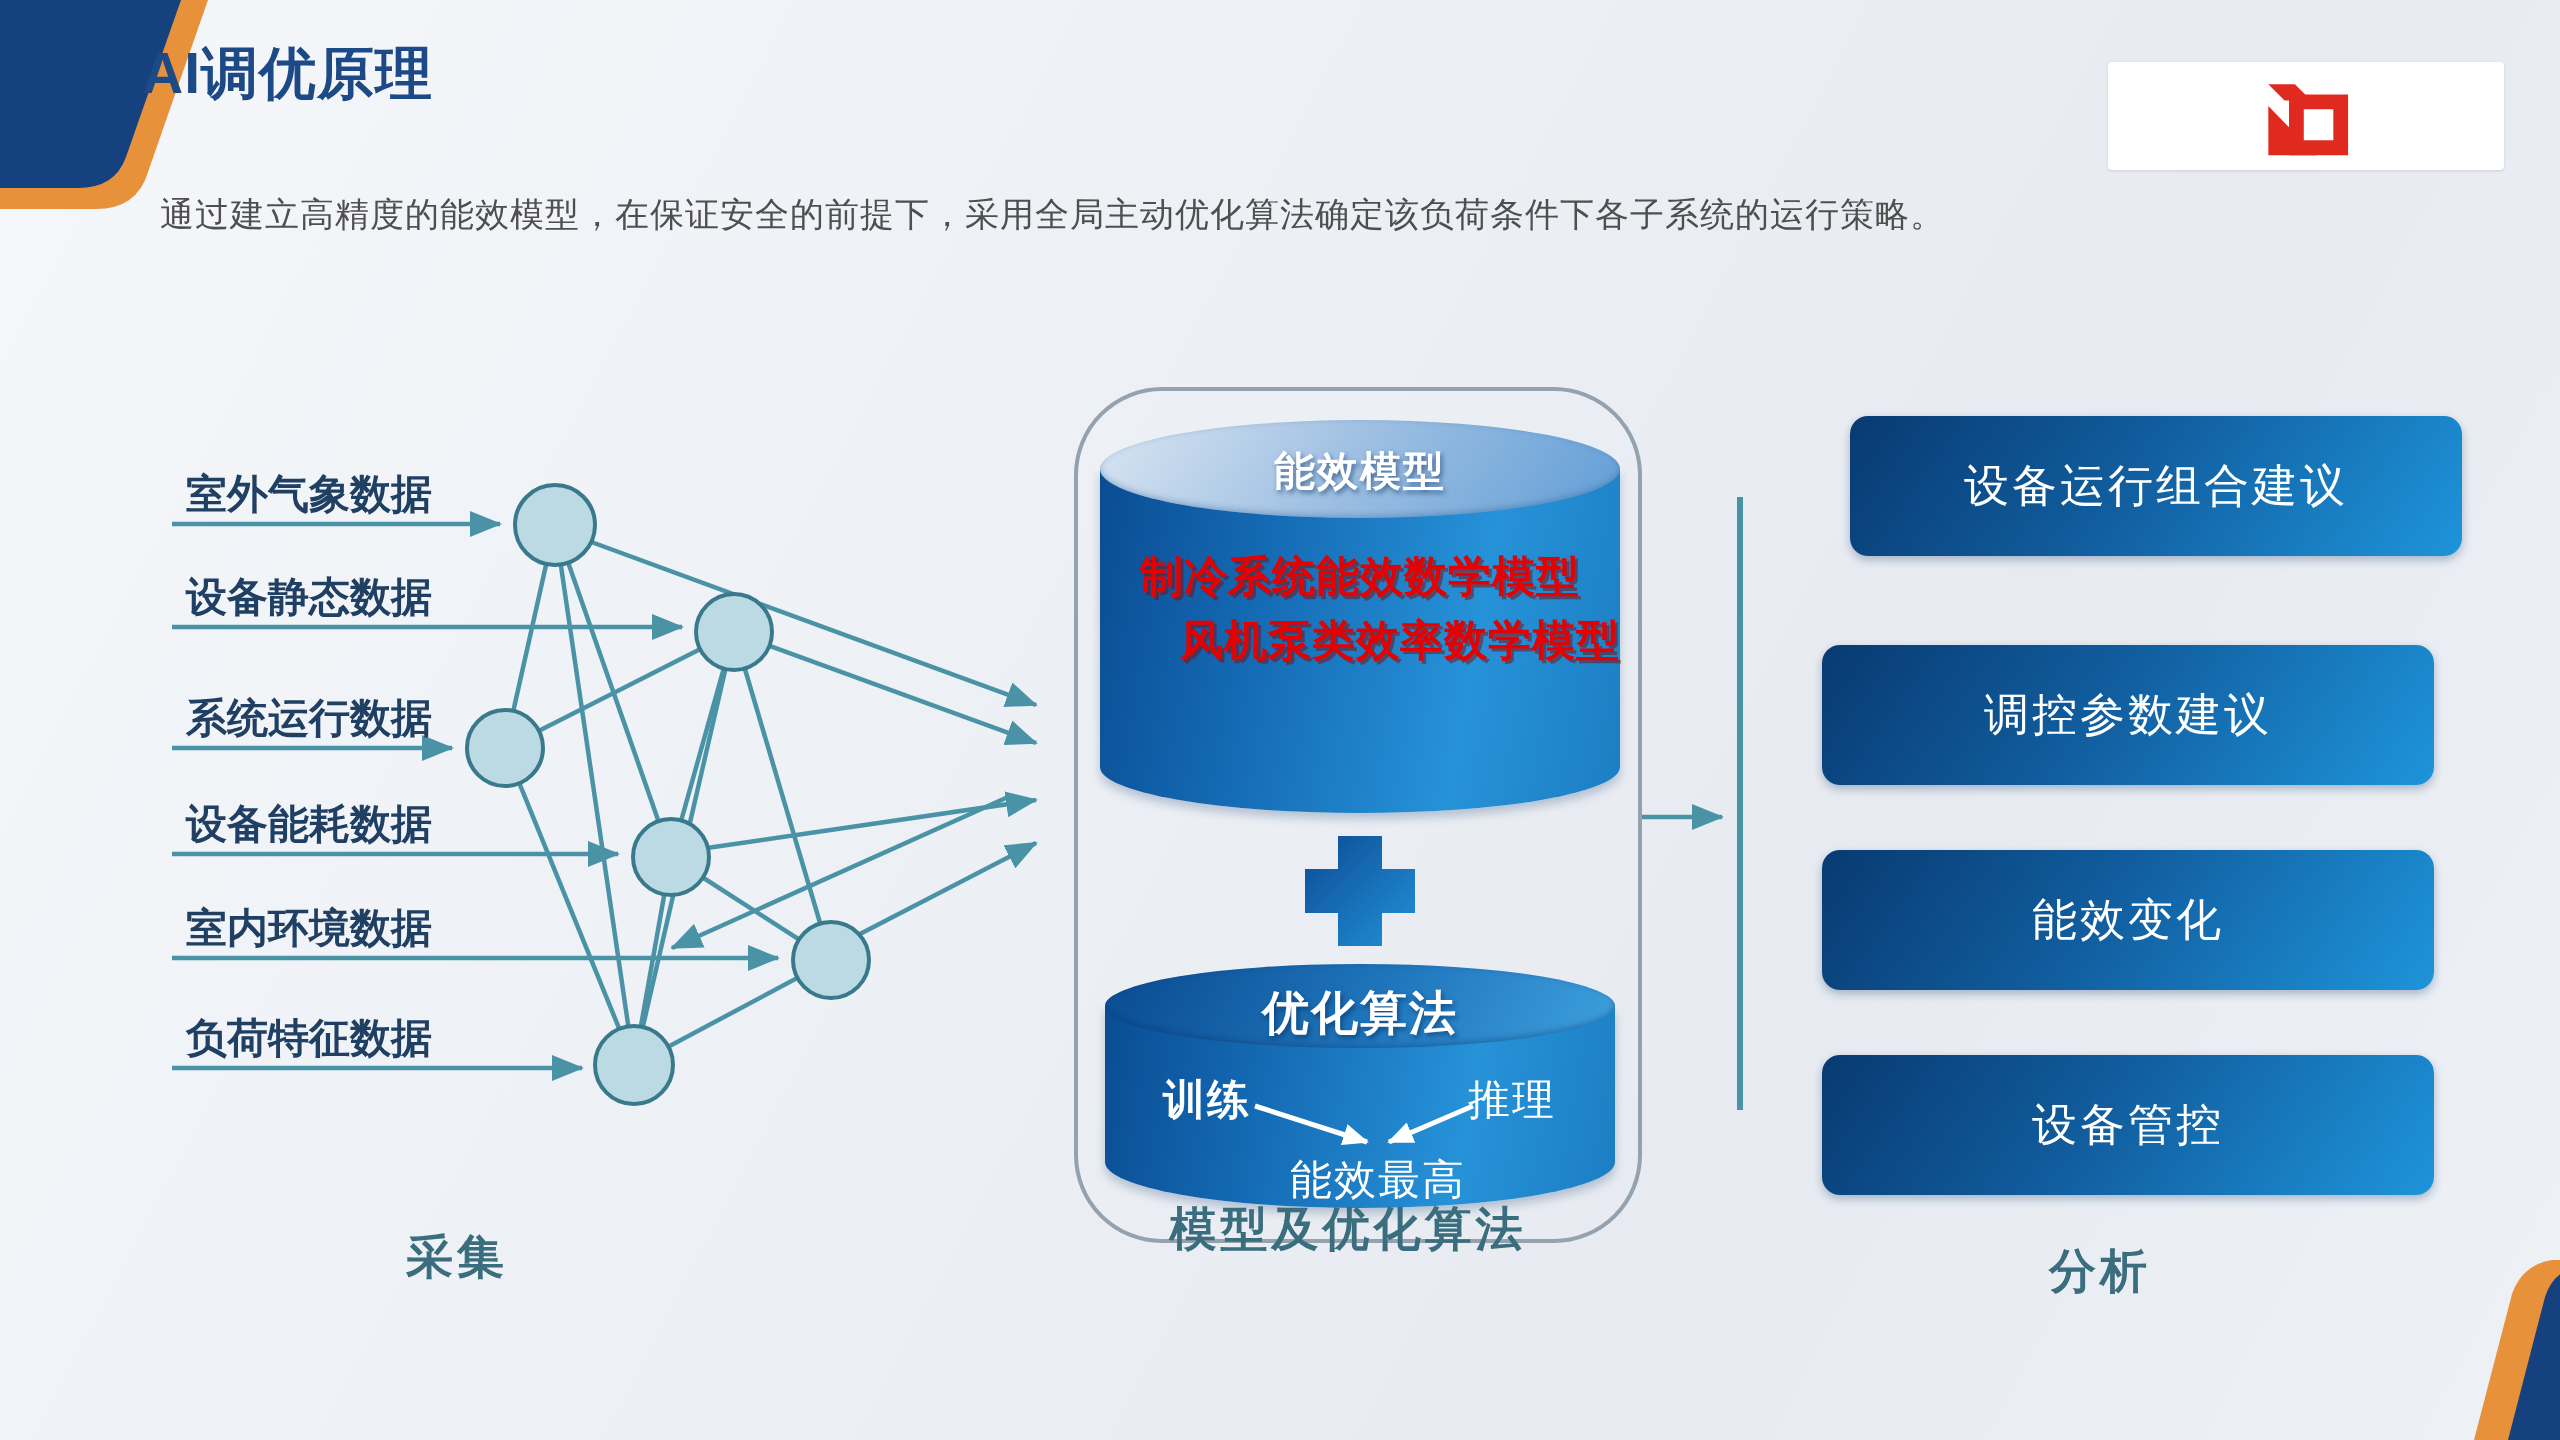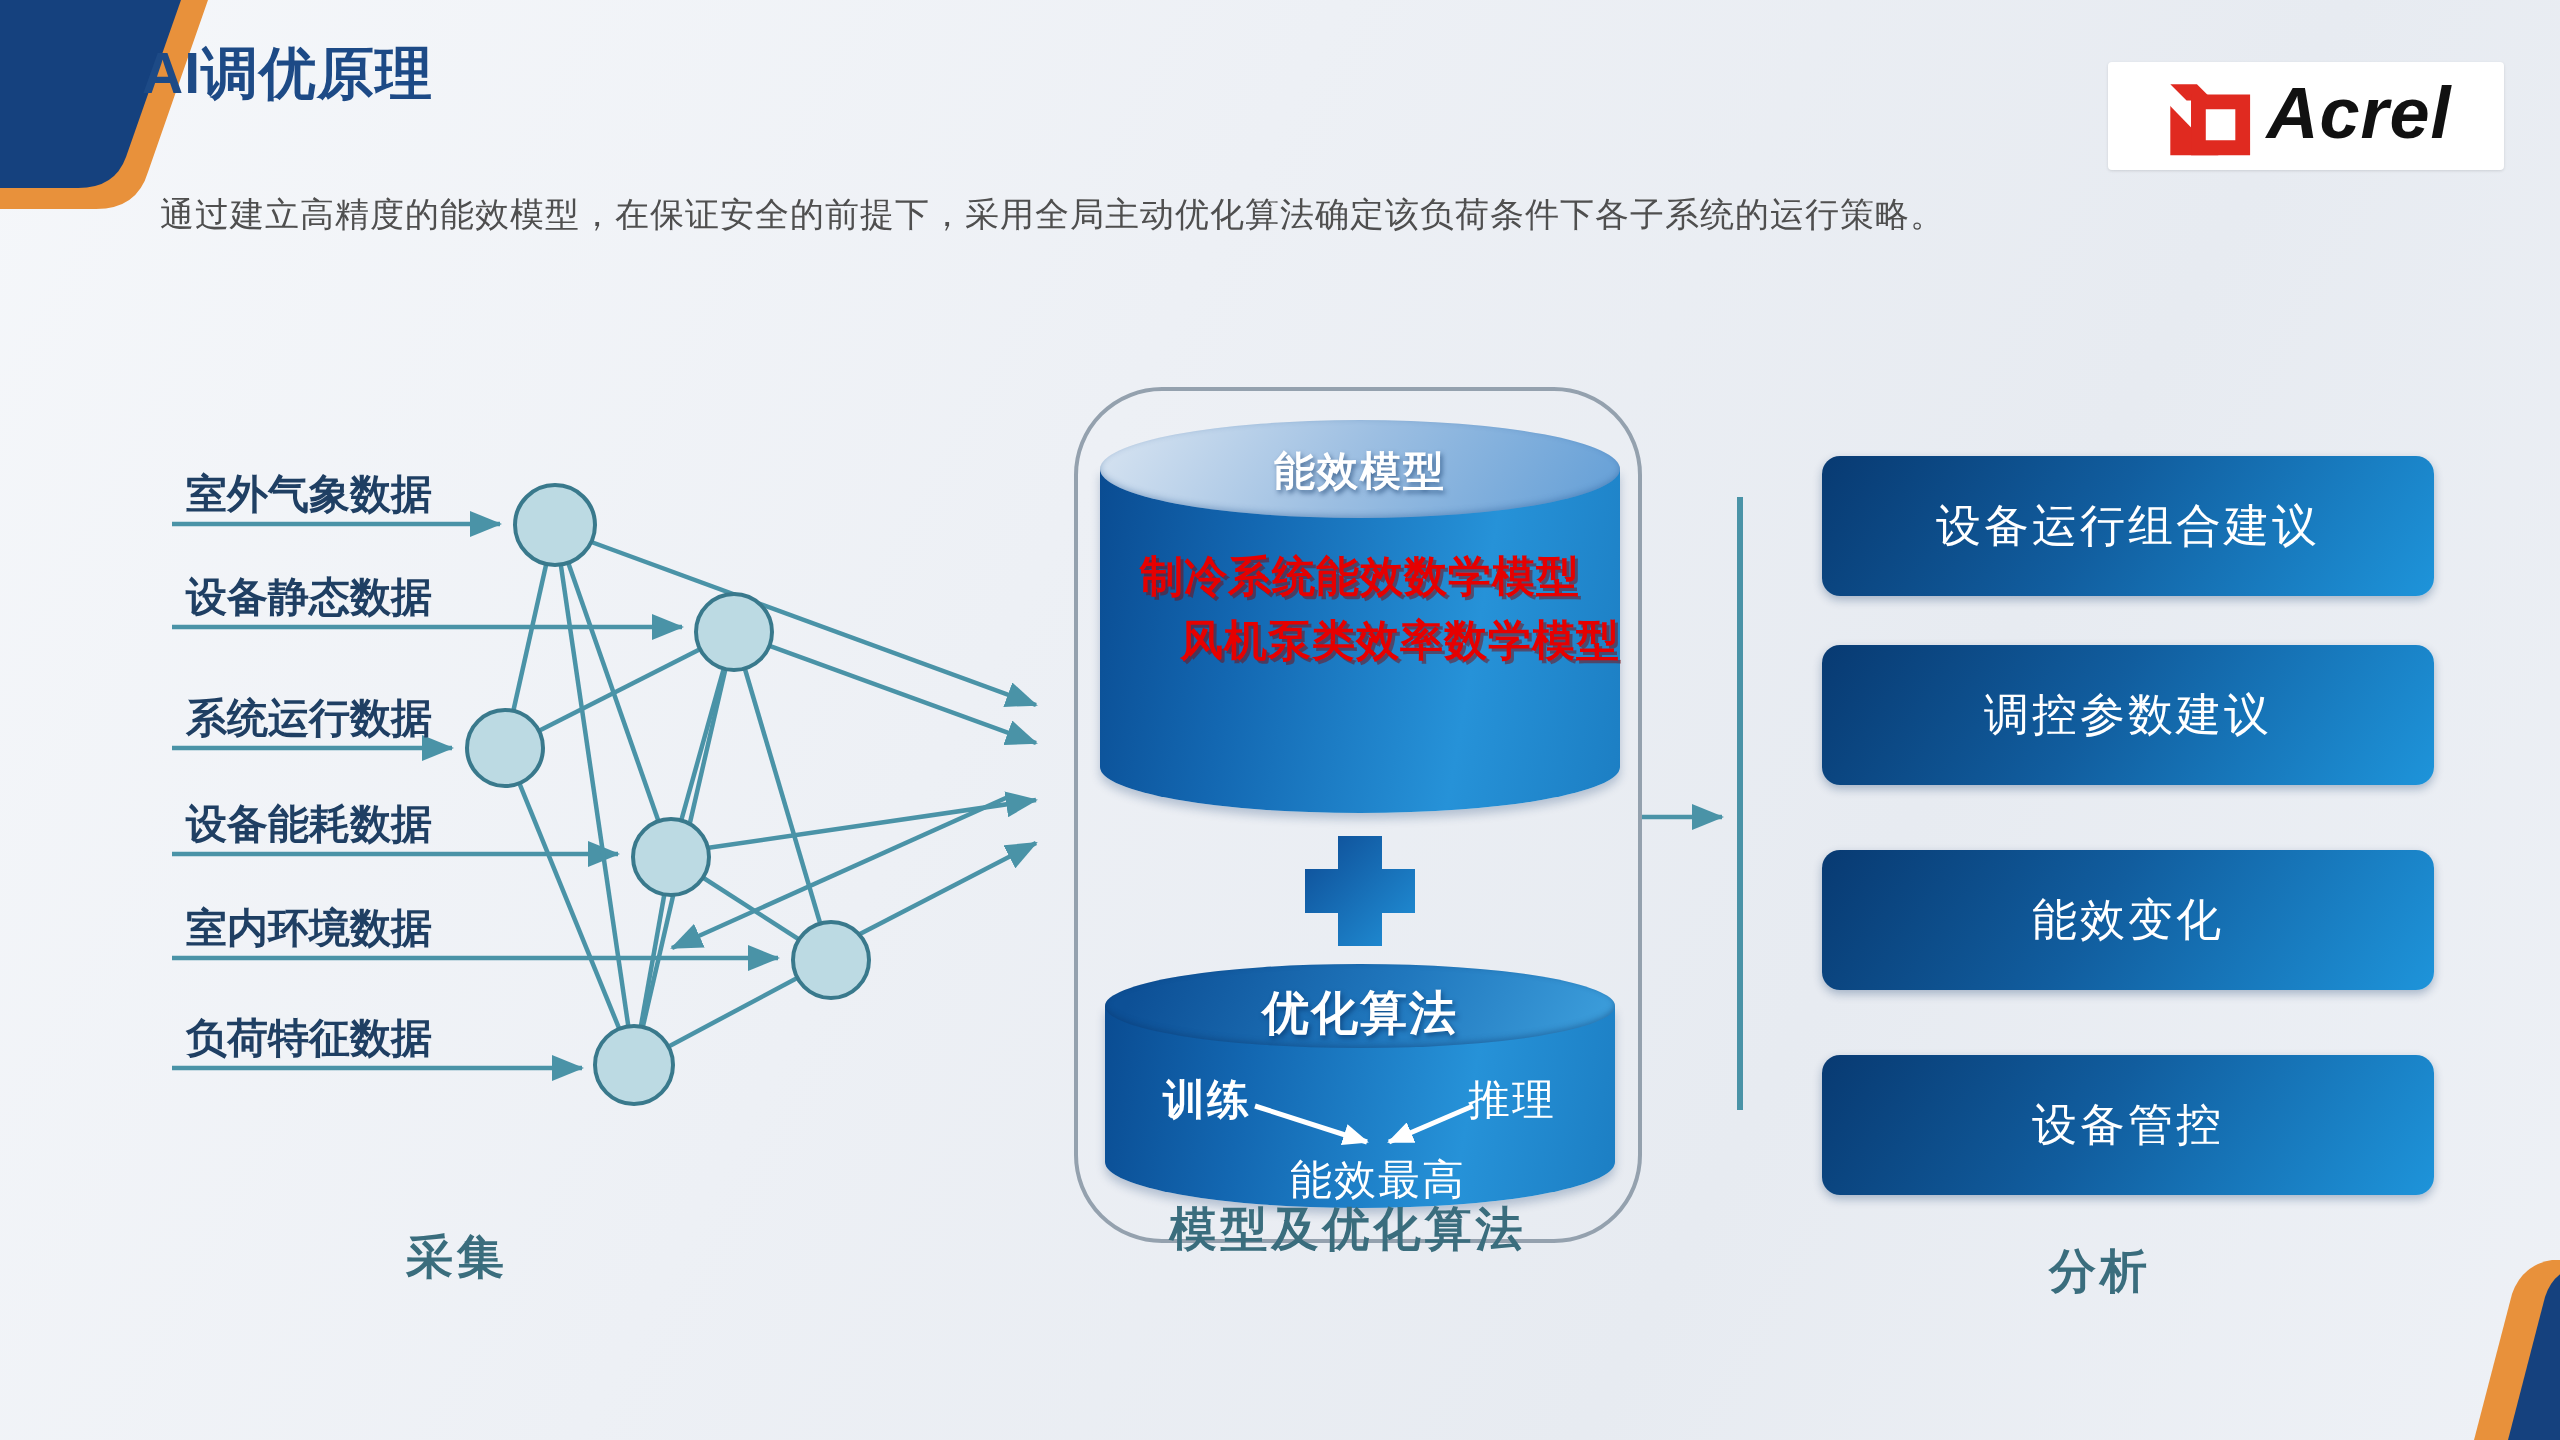--- a/index.html
+++ b/index.html
@@ -55,21 +55,20 @@
   <div class="abs page-title">AI调优原理</div>
   <div class="abs subtitle">通过建立高精度的能效模型，在保证安全的前提下，采用全局主动优化算法确定该负荷条件下各子系统的运行策略。</div>
 
   <div class="abs logo-box">
     <svg width="96" height="96" viewBox="0 0 130 130">
       <path d="M14 118 V48 L84 118 Z" fill="#E02A20"></path>
       <line x1="8" y1="38" x2="95" y2="128" stroke="#ffffff" stroke-width="10"></line>
       <path d="M14 22 L50 22 L72 44 L36 44 Z" fill="#E02A20"></path>
       <path fill-rule="evenodd" d="M42 36 H122 V118 H42 Z M62 56 H102 V98 H62 Z" fill="#E02A20"></path>
     </svg>
-    <span class="logo-word">Acrel</span>
   </div>
 
   <svg class="abs" style="left:0;top:0" width="2560" height="1440" viewBox="0 0 2560 1440">
     <defs>
       <marker id="arrTeal" markerUnits="userSpaceOnUse" markerWidth="34" markerHeight="26" refX="30" refY="13" orient="auto">
         <path d="M0 0 L32 13 L0 26 Z" fill="#4A93A7"></path>
       </marker>
       <marker id="arrWhite" markerUnits="userSpaceOnUse" markerWidth="28" markerHeight="22" refX="24" refY="11" orient="auto">
         <path d="M0 0 L26 11 L0 22 Z" fill="#ffffff"></path>
       </marker>
@@ -157,21 +156,21 @@
   <svg class="abs" style="left:1105px;top:964px;" width="510" height="244" viewBox="0 0 510 244">
     <defs>
       <marker id="arrW2" markerUnits="userSpaceOnUse" markerWidth="28" markerHeight="22" refX="24" refY="11" orient="auto">
         <path d="M0 0 L26 11 L0 22 Z" fill="#ffffff"></path>
       </marker>
     </defs>
     <line x1="150" y1="142" x2="262" y2="178" stroke="#ffffff" stroke-width="5" marker-end="url(#arrW2)"></line>
     <line x1="368" y1="142" x2="284" y2="178" stroke="#ffffff" stroke-width="5" marker-end="url(#arrW2)"></line>
   </svg>
 
-  <div class="abs out-btn" style="top:456px;">
+  <div class="abs out-btn" style="top:416px;margin-left:28px;">
     <span>设备运行组合建议</span>
   </div>
   <div class="abs out-btn" style="top:645px;">
     <span>调控参数建议</span>
   </div>
   <div class="abs out-btn" style="top:850px;">
     <span>能效变化</span>
   </div>
   <div class="abs out-btn" style="top:1055px;">
     <span>设备管控</span>

